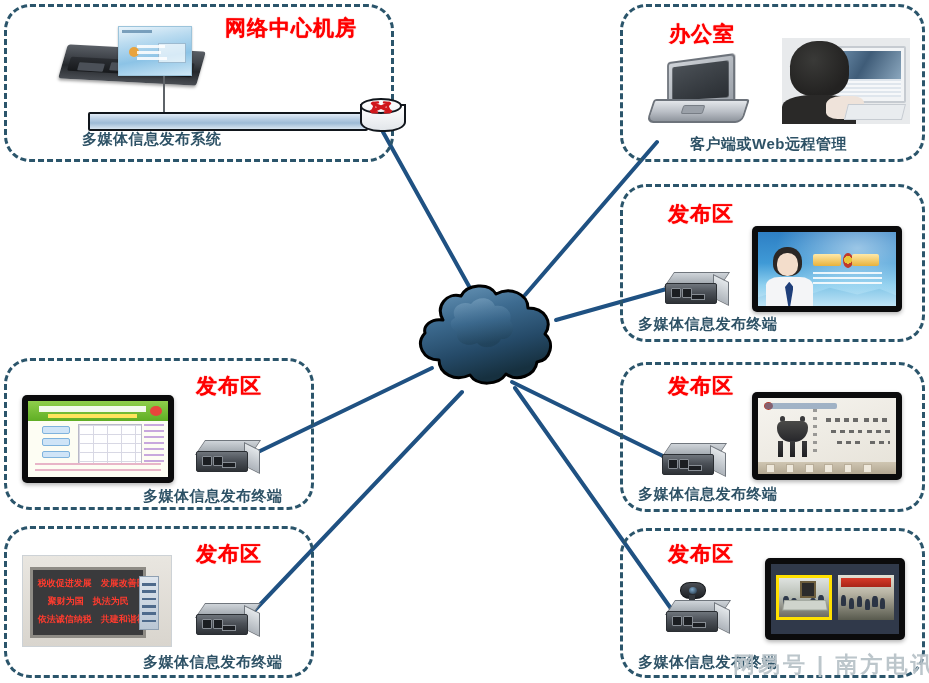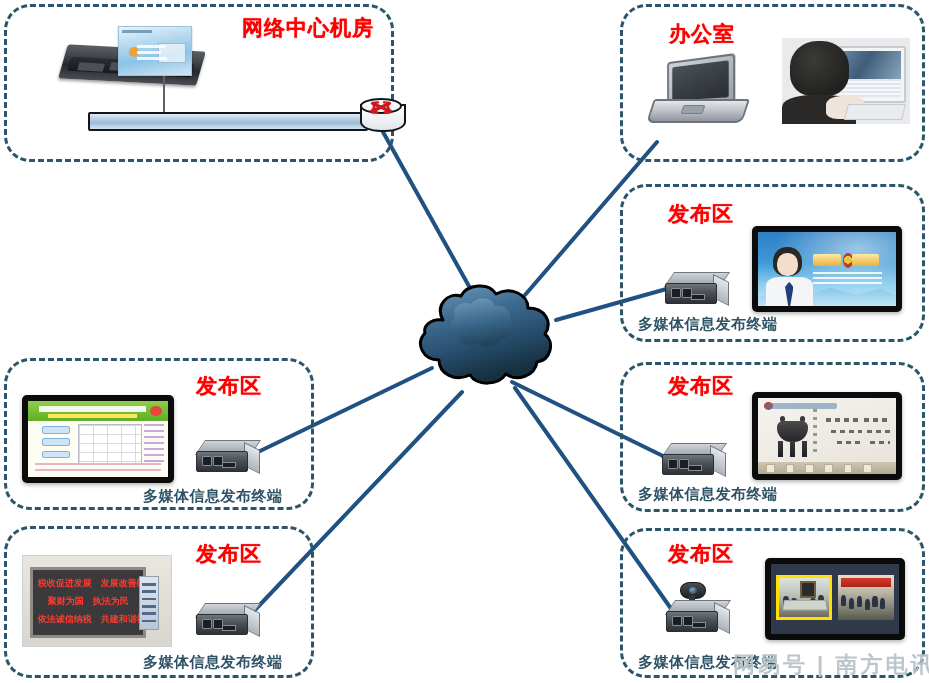--- a/index.html
+++ b/index.html
@@ -522,21 +522,22 @@
         <path d="M14 7.5 L32 16"></path>
           <path d="M32 16 L27 16.4"></path>
           <path d="M32 16 L30.4 12"></path>
         <path d="M32 7.5 L14 16"></path>
           <path d="M14 16 L19 16.4"></path>
           <path d="M14 16 L15.6 12"></path>
       </g>
     </svg>
   </div>
 
-  <div class="zone-title" style="left:242px; top:14px;">网络中心机房</div>
+  <div class="zone-title" style="left:225px; top:14px;">网络中心机房</div>
+  <div class="zone-caption" style="left:82px; top:130px;">多媒体信息发布系统</div>
 
   <div class="zone" style="left:620px; top:4px; width:305px; height:158px;"></div>
 
   <div class="laptop" style="left:648px; top:58px;"></div>
   <div class="laptop" style="left:648px; top:58px;">
     <div class="lid">
         <div class="scr"></div>
       </div>
     <div class="base"></div>
     <div class="pad"></div>
@@ -548,20 +549,21 @@
       <div class="img"></div>
       <div class="txt"></div>
     </div>
     <div class="head"></div>
     <div class="shoulder"></div>
     <div class="arm"></div>
     <div class="kbd"></div>
   </div>
 
   <div class="zone-title" style="left:669px; top:20px;">办公室</div>
+  <div class="zone-caption" style="left:690px; top:135px;">客户端或Web远程管理</div>
 
   <div class="zone" style="left:620px; top:184px; width:305px; height:158px;"></div>
 
   <div class="stb" style="left:665px; top:272px;">
     <div class="top"></div>
     <div class="side"></div>
     <div class="front"></div>
     <div class="port" style="left:6px;"></div>
     <div class="port" style="left:17px;"></div>
     <div class="usb"></div>

